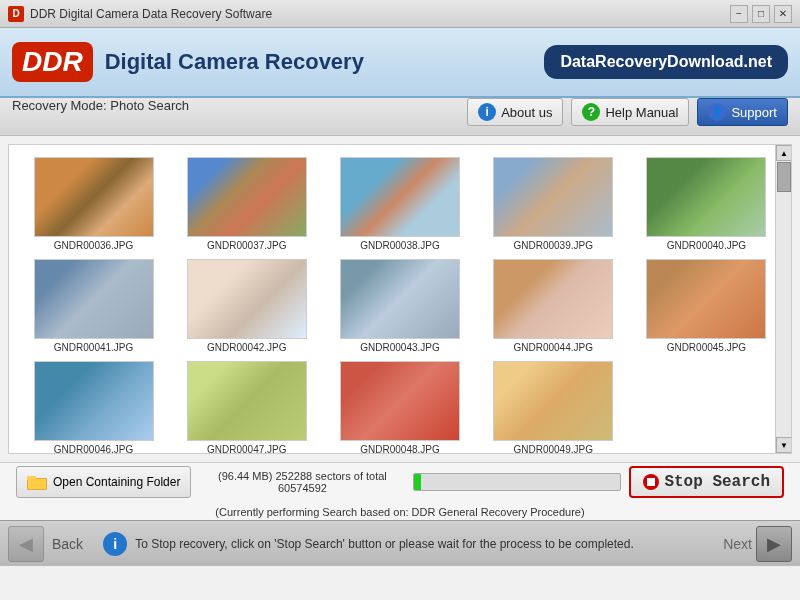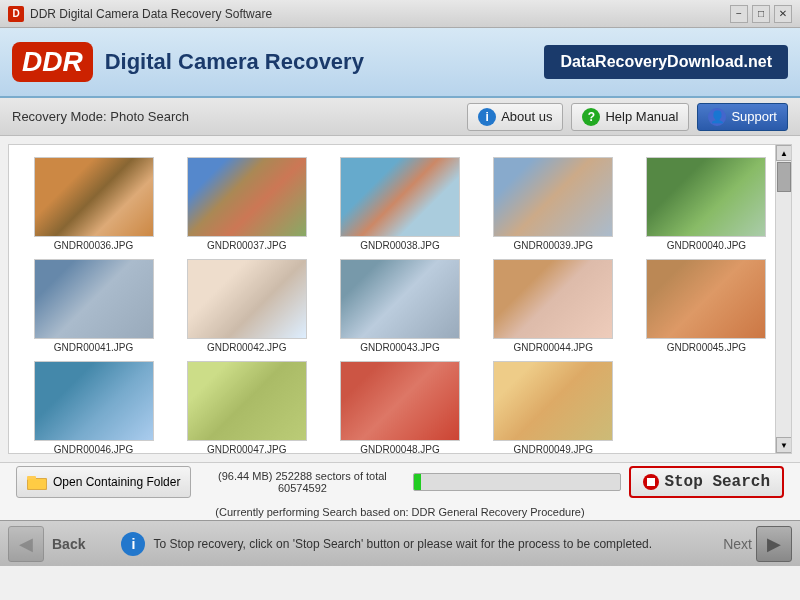--- a/index.html
+++ b/index.html
@@ -54,29 +54,29 @@
       font-weight: bold;
       color: #1a3a6b;
       flex: 1;
     }
     #site-badge {
       background: #1a3a6b;
       color: white;
       font-size: 16px;
       font-weight: bold;
       padding: 8px 16px;
-      border-radius: 4px;
+      border-radius: 13px;
     }
 
     
     #navbar {
       background: linear-gradient(to bottom, #e8e8e8, #d4d4d4);
       height: 38px;
       display: flex;
-      align-items: center;
+      align-items: flex-start;
       padding: 0 12px;
       border-bottom: 1px solid #bbb;
       gap: 0;
     }
     #recovery-mode {
       font-size: 13px;
       color: #333;
       margin-right: auto;
     }
     #recovery-mode span { font-weight: normal; }
@@ -254,21 +254,21 @@
       width: 36px; height: 36px;
       background: linear-gradient(to bottom, #b0b0b0, #888);
       border: 1px solid #666;
       border-radius: 3px;
       display: flex; align-items: center; justify-content: center;
       cursor: pointer;
       color: #555;
       font-size: 18px;
     }
     .nav-arrow-btn.disabled { opacity: 0.5; cursor: default; }
-    #back-btn-label { font-size: 14px; font-weight: bold; color: #555; margin-right: 20px; }
+    #back-btn-label { font-size: 14px; font-weight: normal; color: #555; margin-right: 4px; }
     #next-btn-label { font-size: 14px; font-weight: normal; color: #666; margin-left: 4px; }
     #footer-info-icon {
       width: 24px; height: 24px; background: #2277cc; border-radius: 50%;
       display: flex; align-items: center; justify-content: center;
       color: white; font-weight: bold; font-size: 14px; margin-left: 8px;
     }
     #footer-message {
       font-size: 12px;
       color: #333;
       flex: 1;

